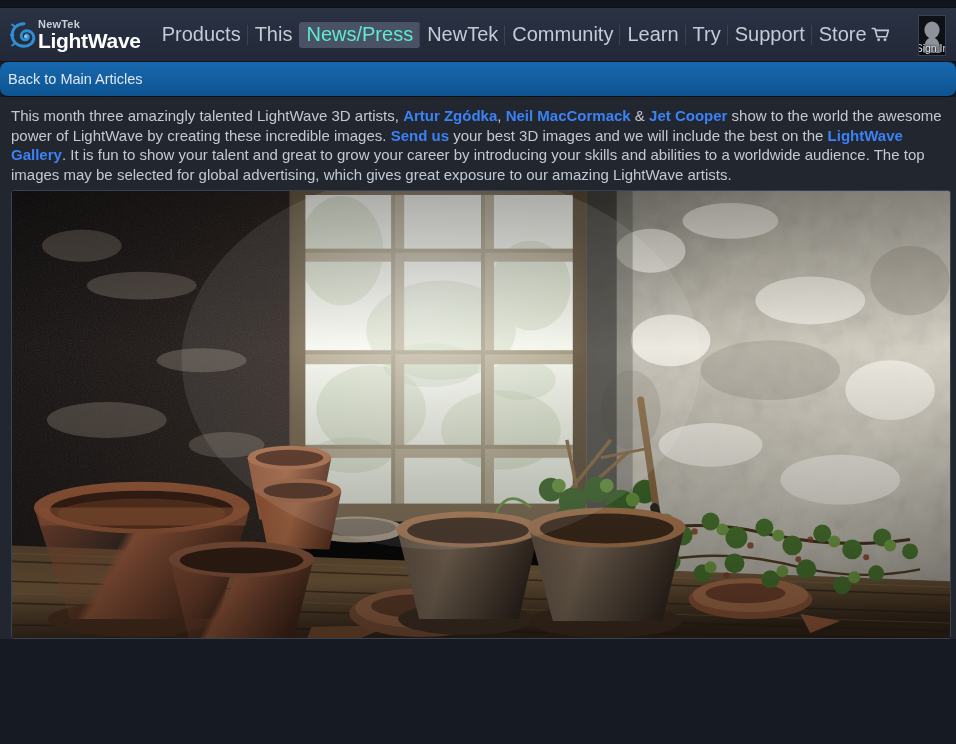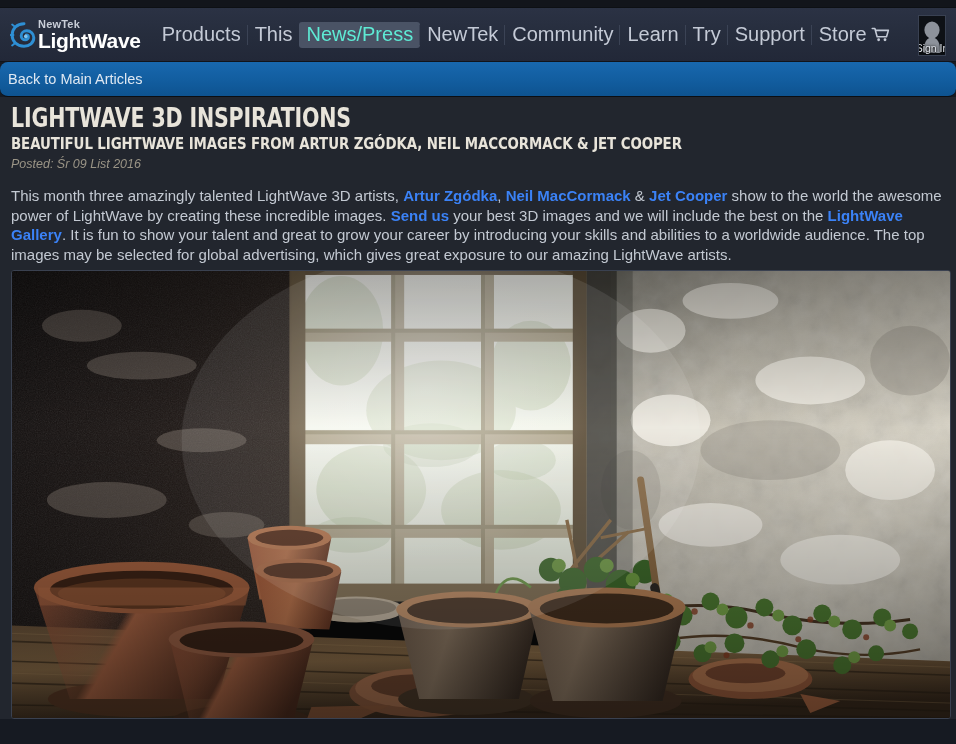--- a/index.html
+++ b/index.html
@@ -285,25 +285,20 @@
       <span class="signin-label">Sign In</span>
     </a>
   </div>
 
   <div class="back-bar">
     <a class="back-link" href="#">Back to Main Articles</a>
   </div>
 
   <div class="article">
 
-    <div class="article-head">
-      <h1 class="article-title">LightWave 3D Inspirations</h1>
-      <h2 class="article-subtitle">Beautiful LightWave images from Artur Zgódka, Neil MacCormack &amp; Jet Cooper</h2>
-      <div class="article-posted">Posted: Śr 09 List 2016</div>
-    </div>
 
     <p class="article-body"><span>This month three amazingly talented LightWave 3D artists, </span><a href="#">Artur Zgódka</a><span>, </span><a href="#">Neil MacCormack</a><span> &amp; </span><a href="#">Jet Cooper</a><span> show to the world the awesome power of LightWave by creating these incredible images. </span><a href="#">Send us</a><span> your best 3D images and we will include the best on the </span><a href="#">LightWave Gallery</a><span>. It is fun to show your talent and great to grow your career by introducing your skills and abilities to a worldwide audience.  The top images may be selected for global advertising, which gives great exposure to our amazing LightWave artists.</span></p>
 
     <div class="figure">
 
       <div class="photo-frame">
         <svg class="photo" viewBox="0 0 940 449" preserveAspectRatio="none" xmlns="http://www.w3.org/2000/svg">
           <defs>
             <linearGradient id="wallDark" x1="0" y1="0" x2="1" y2="0.4">
               <stop offset="0" stop-color="#100d0d"></stop>

